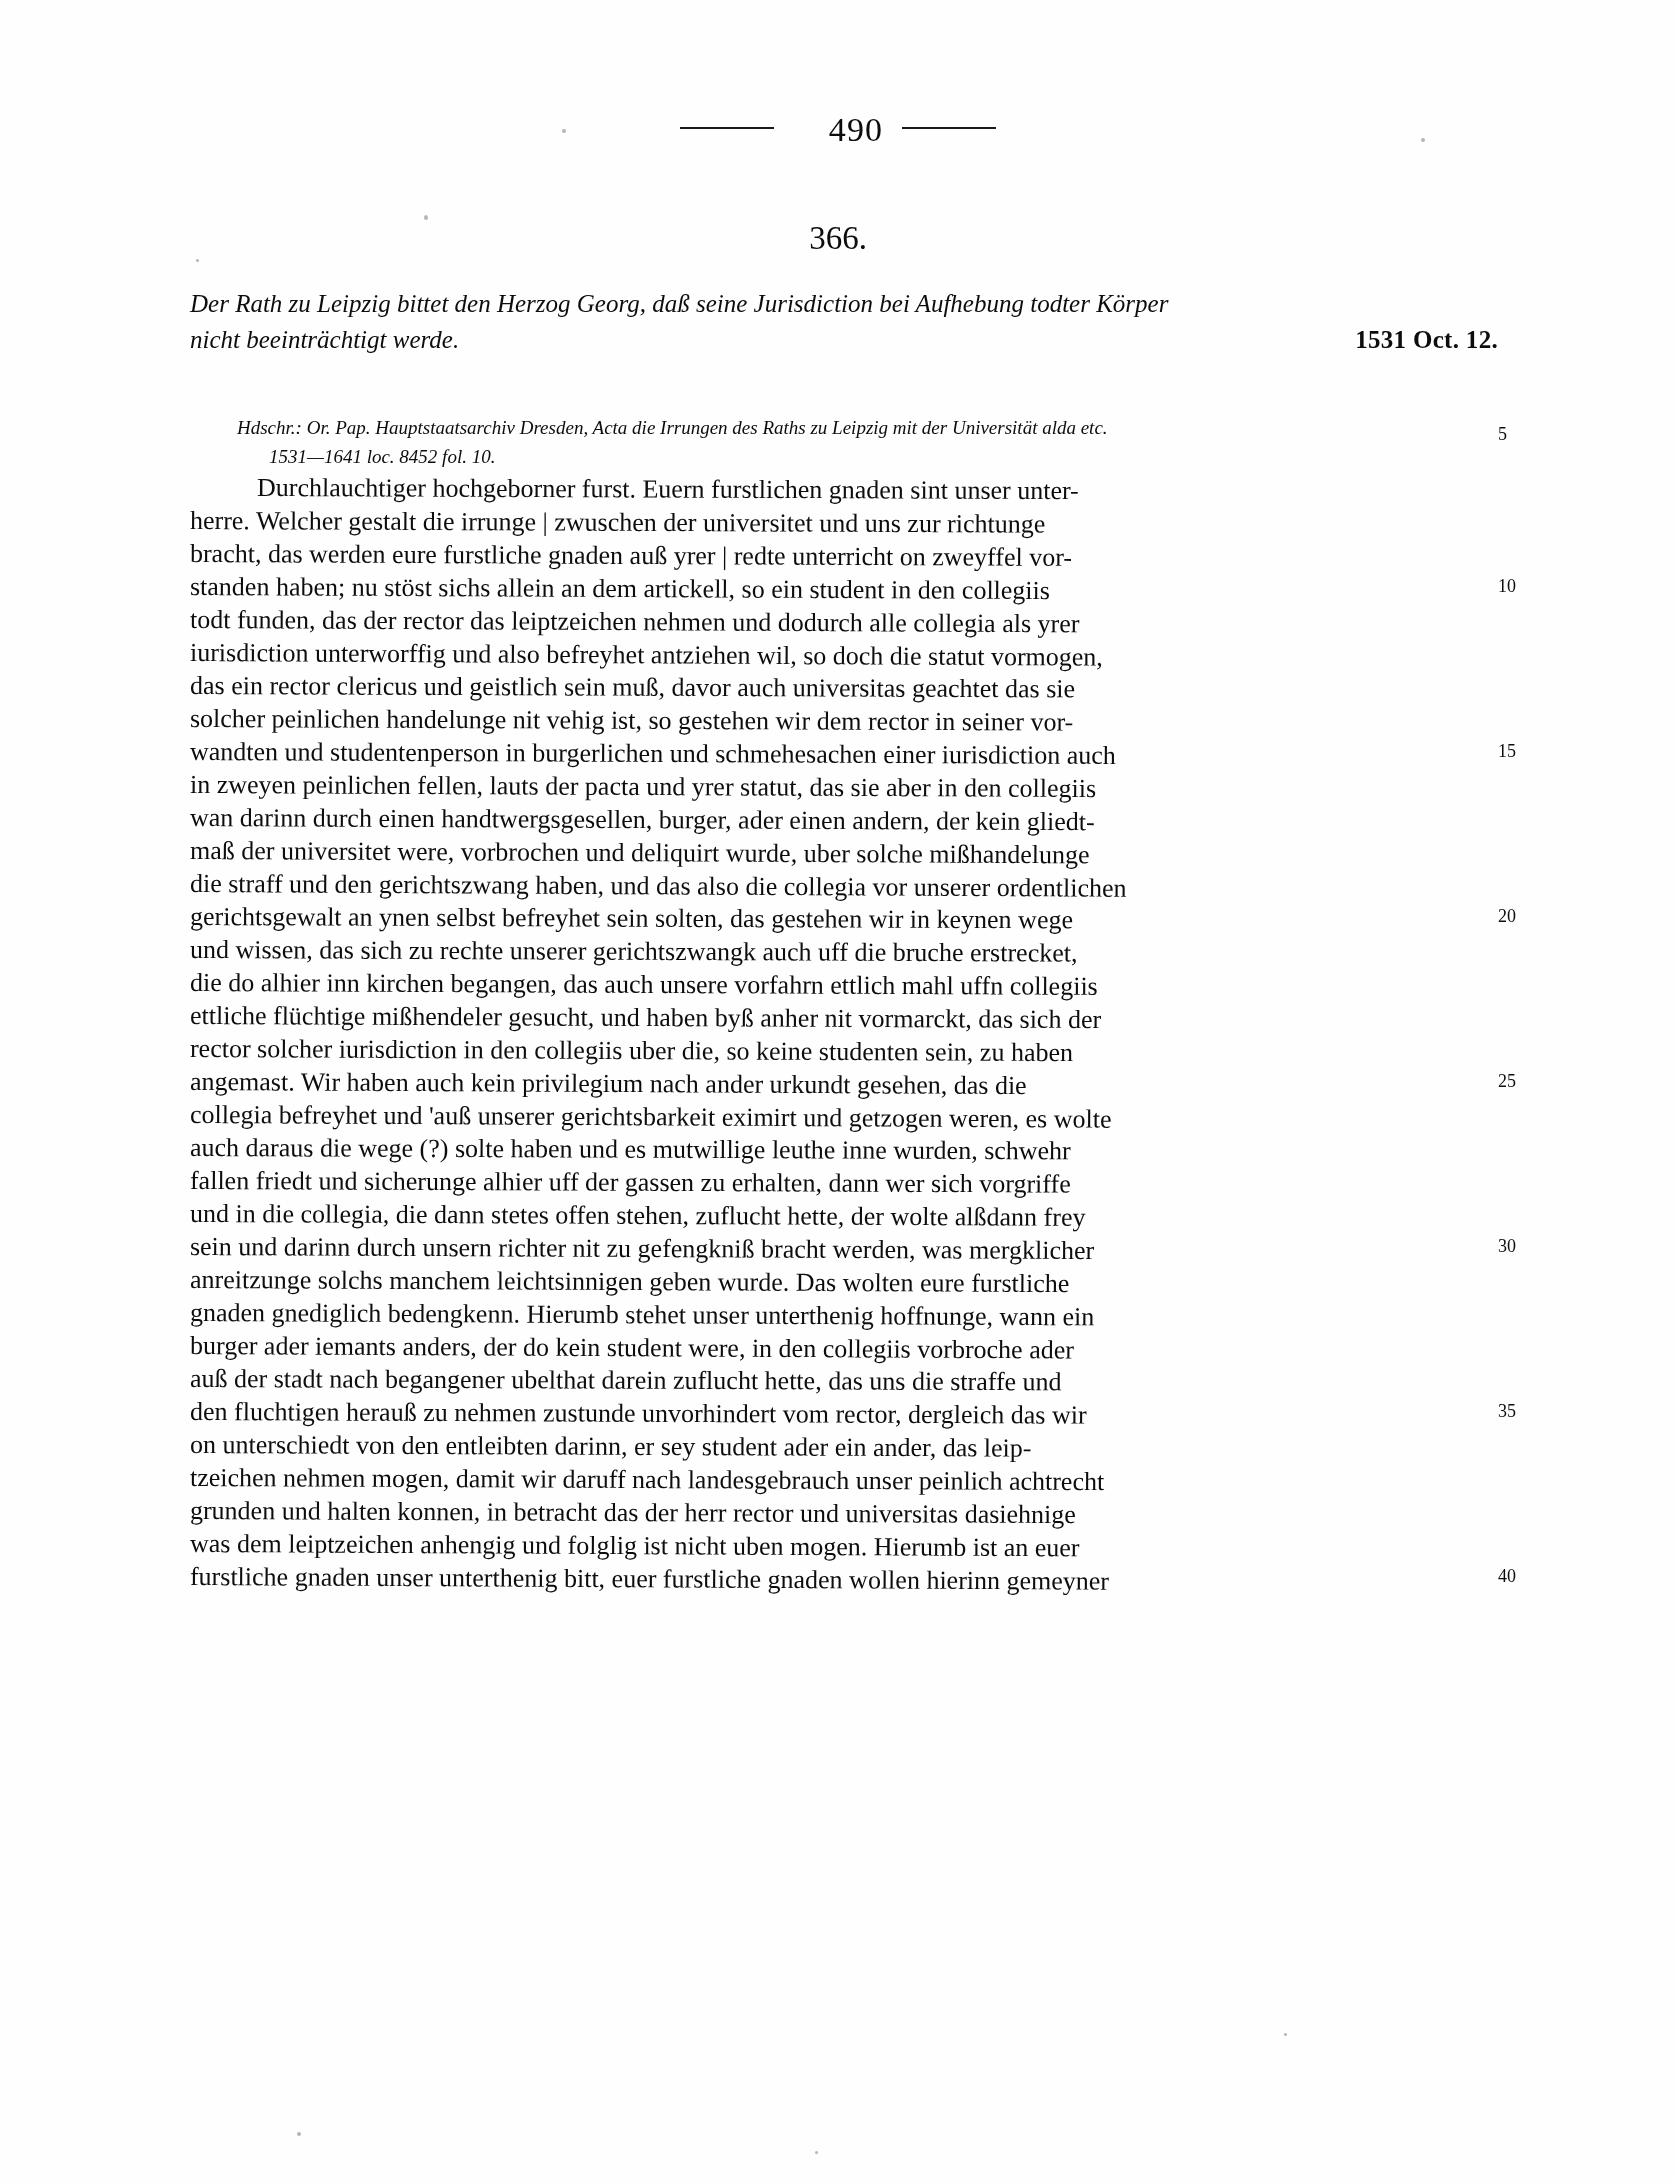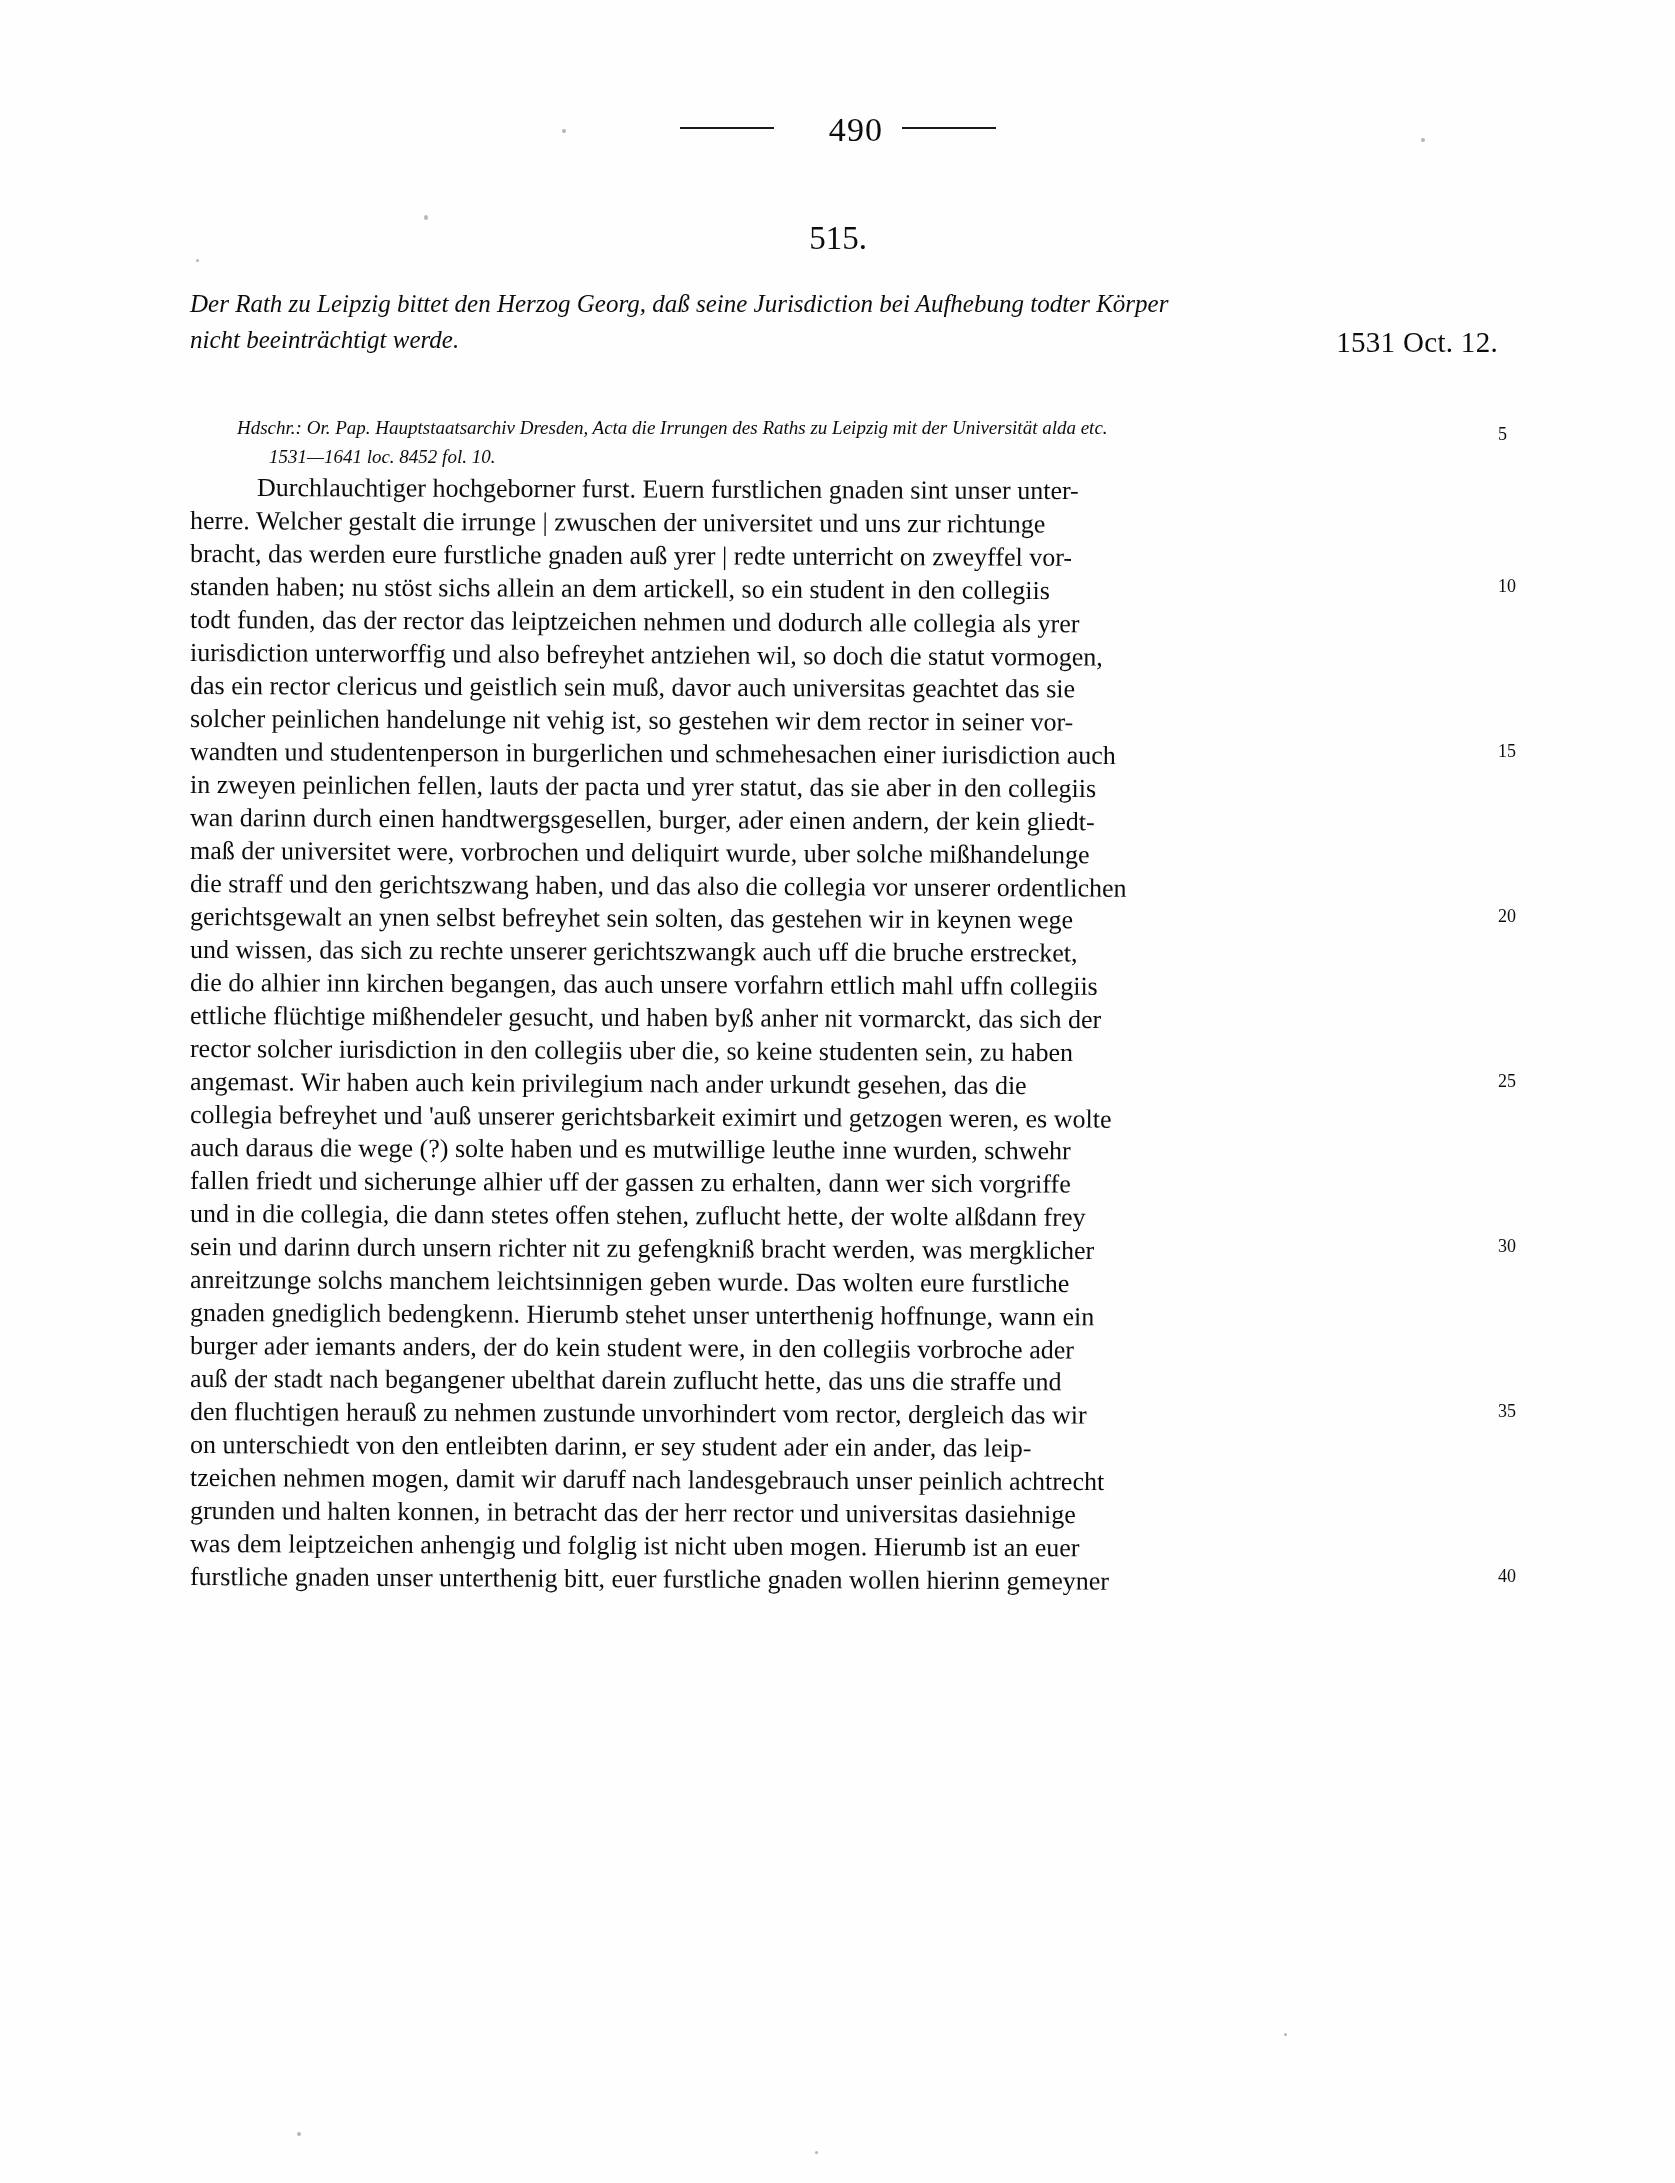--- a/index.html
+++ b/index.html
@@ -68,22 +68,22 @@
     line-height: 1.42;
     text-align: justify;
   }
   .regest-line2 {
     position: relative;
     display: block;
   }
   .regest .date {
     float: right;
     font-style: normal;
-    font-weight: normal;
-    font-size: 29px;
+    font-weight: bold;
+    font-size: 25px;
     letter-spacing: 0.3px;
   }
 
   
   .source-note {
     position: absolute;
     left: 237px;
     top: 414px;
     width: 1267px;
     font-style: italic;
@@ -146,21 +146,21 @@
 </style>
 </head>
 <body>
 
 <div class="page">
 
   <div class="running-head">
     <span class="rule"></span><span class="folio-number">490</span><span class="rule"></span>
   </div>
 
-  <div class="doc-number">515.</div>
+  <div class="doc-number">366.</div>
 
   <div class="regest">
     <span>Der Rath zu Leipzig bittet den Herzog Georg, daß seine Jurisdiction bei Aufhebung todter Körper</span>
     <span class="regest-line2">
       <span class="date">1531 Oct. 12.</span>
       <span>nicht beeinträchtigt werde.</span>
     </span>
   </div>
 
   <div class="source-note">

